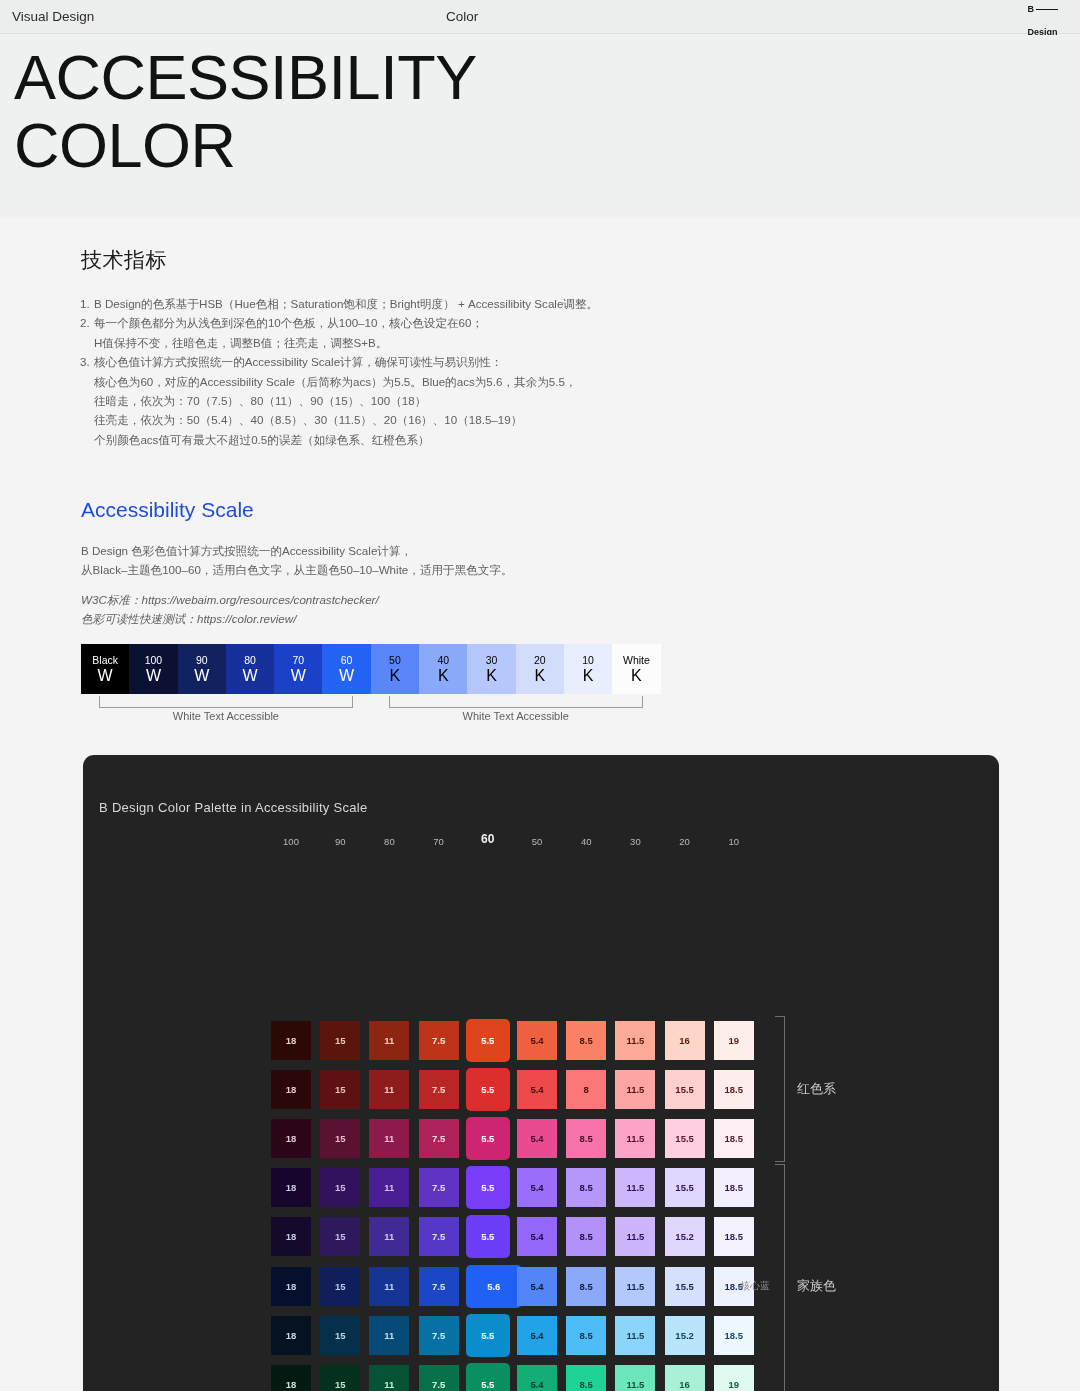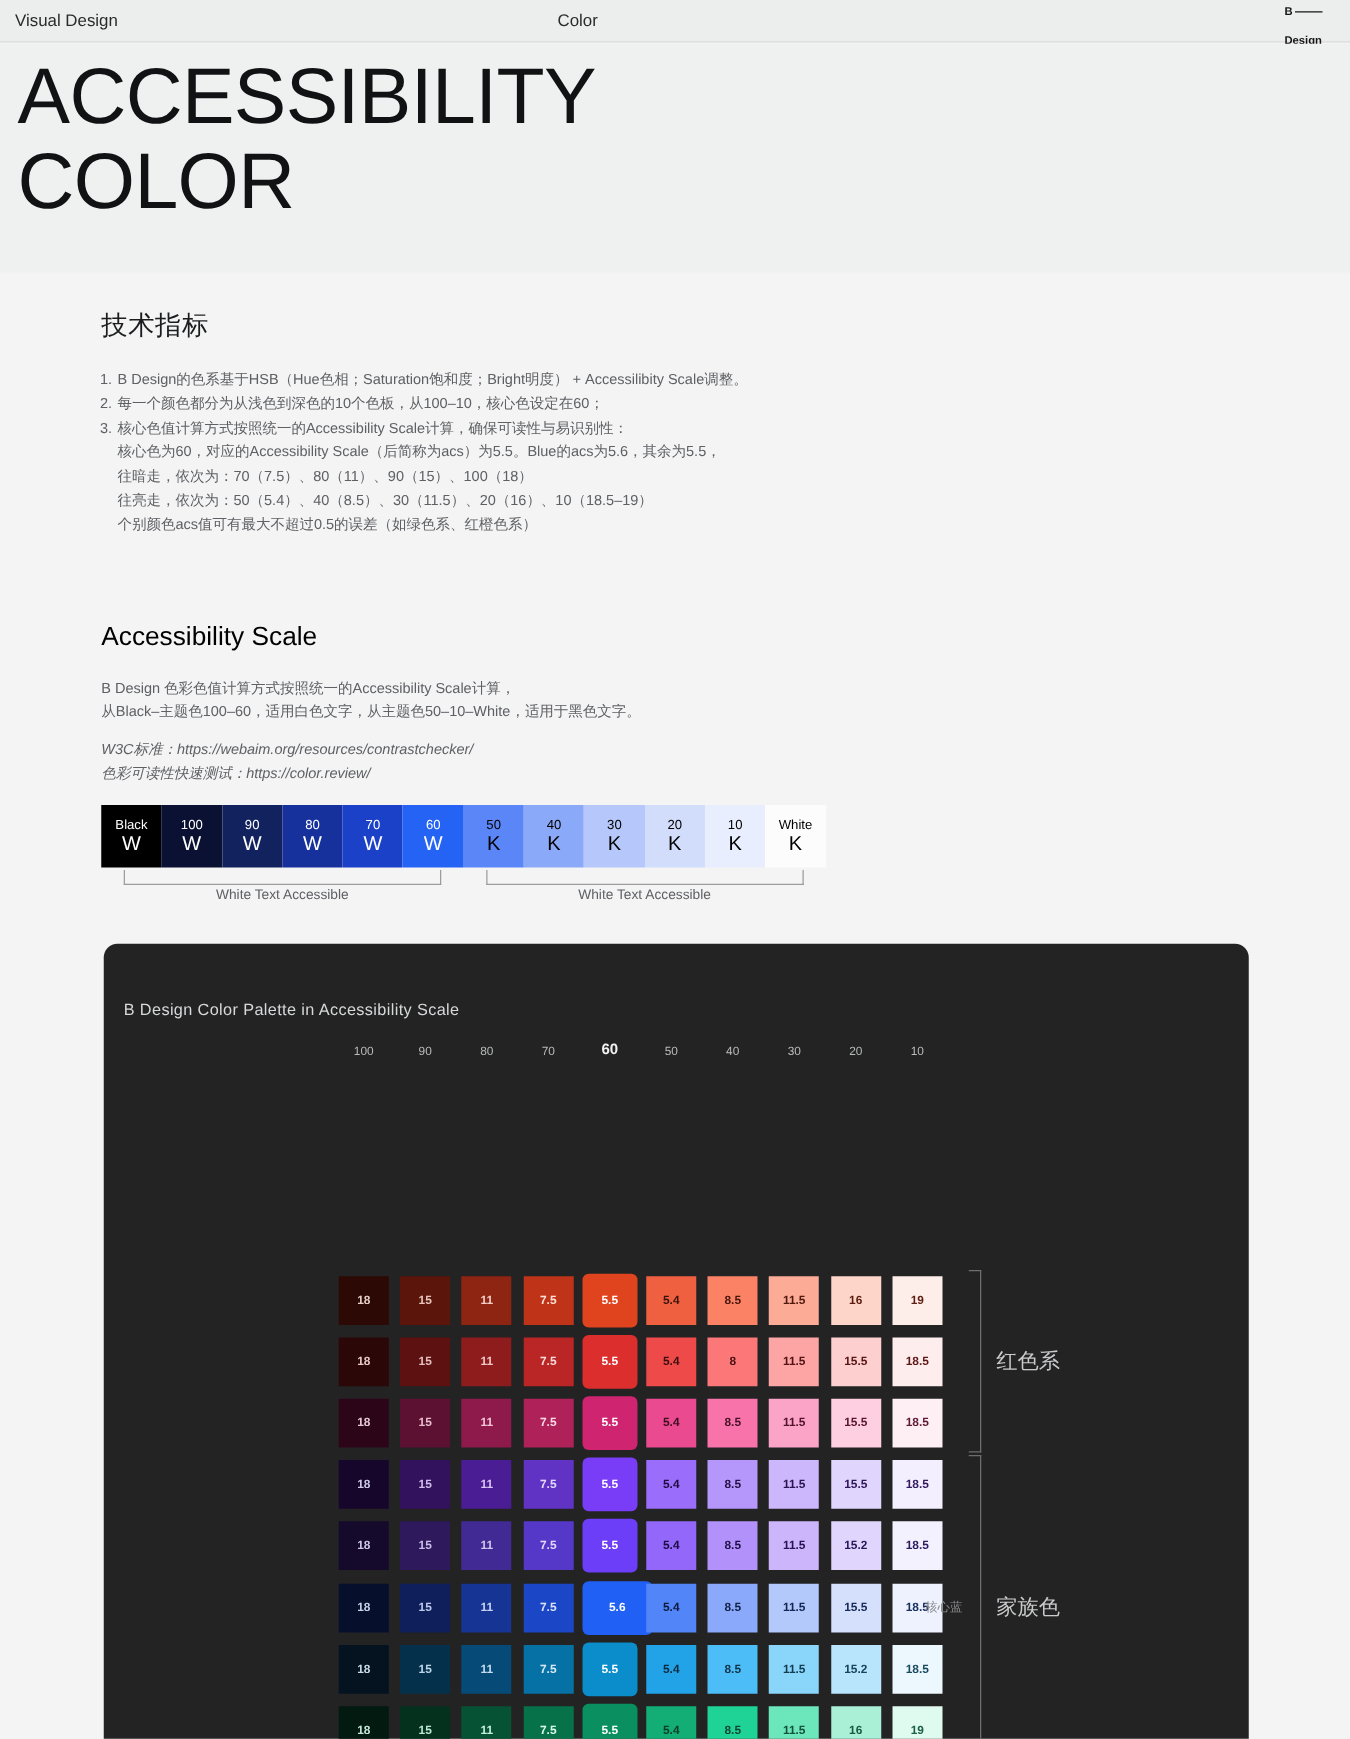--- a/index.html
+++ b/index.html
@@ -54,21 +54,21 @@
   .spec-list {
     position: absolute; left: 80px; top: 76px; width: 620px;
     font-size: 11.6px; line-height: 19.4px; color: #5e6063;
   }
   .spec-list .li { display: flex; }
   .spec-list .num { width: 14px; flex: none; }
   .spec-list .sub { margin-left: 14px; }
 
   .sec-title-en {
     position: absolute; left: 81px; top: 280px;
-    font-size: 21px; font-weight: 400; color: #000000;
+    font-size: 21px; font-weight: 400; color: #1d4ed8;
   }
   .scale-desc {
     position: absolute; left: 81px; top: 324px; width: 620px;
     font-size: 11.6px; line-height: 18.6px; color: #5e6063;
   }
   .scale-links {
     position: absolute; left: 81px; top: 373px; width: 620px;
     font-size: 11.6px; line-height: 18.6px; color: #5e6063; font-style: italic;
   }
 
@@ -123,21 +123,21 @@
   .sw.core { border-radius: 5px; }
 
   .vbk {
     position: absolute;
     border-top: 1px solid #6d6e70;
     border-right: 1px solid #6d6e70;
     border-bottom: 1px solid #6d6e70;
   }
   .vbk-label {
     position: absolute; transform: translateY(-50%);
-    font-size: 17px; color: #c9cacb; white-space: nowrap;
+    font-size: 13px; color: #c9cacb; white-space: nowrap;
   }
   .vbk-sub {
     position: absolute; transform: translateY(-50%);
     font-size: 10px; color: #8b8c8e; white-space: nowrap;
   }
 </style>
 </head>
 <body>
 
 <div class="page">
@@ -165,20 +165,23 @@
 
     <div class="sec-title-cn">技术指标</div>
     <div class="spec-list" id="specList">
         <div class="li">
           <span class="num">1.</span>
           <span>B Design的色系基于HSB（Hue色相；Saturation饱和度；Bright明度） + Accessilibity Scale调整。</span>
         </div>
         <div class="li">
           <span class="num">2.</span>
           <span>每一个颜色都分为从浅色到深色的10个色板，从100–10，核心色设定在60；</span>
+        </div>
+        <div class="li">
+          <span class="sub">H值保持不变，往暗色走，调整B值；往亮走，调整S+B。</span>
         </div>
         <div class="li">
           <span class="num">3.</span>
           <span>核心色值计算方式按照统一的Accessibility Scale计算，确保可读性与易识别性：</span>
         </div>
         <div class="li">
           <span class="sub">核心色为60，对应的Accessibility Scale（后简称为acs）为5.5。Blue的acs为5.6，其余为5.5，</span>
         </div>
         <div class="li">
           <span class="sub">往暗走，依次为：70（7.5）、80（11）、90（15）、100（18）</span>

